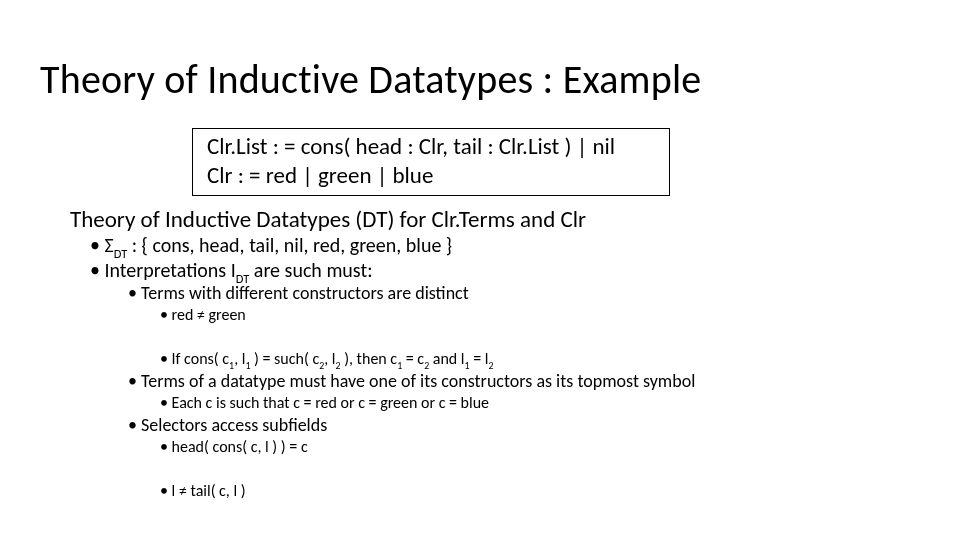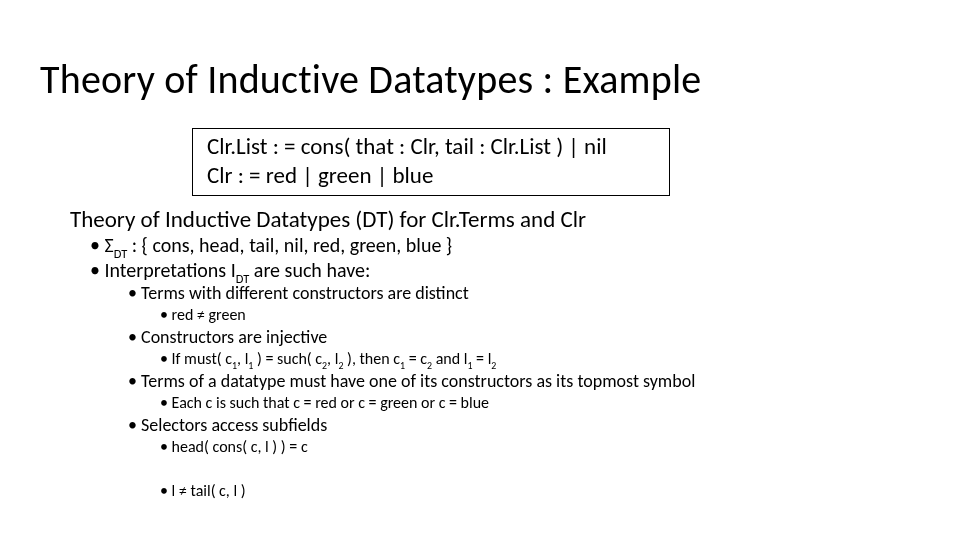--- a/index.html
+++ b/index.html
@@ -64,40 +64,39 @@
   .sub { font-size: 0.62em; vertical-align: sub; position: relative; top: 0.12em; margin-top: 38px; }
 </style>
 </head>
 <body>
 
 <div class="slide">
 
   <div class="title">Theory of Inductive Datatypes : Example</div>
 
   <div class="defbox">
-    <div>Clr.List : = cons( that : Clr, tail : Clr.List ) | nil</div>
+    <div>Clr.List : = cons( head : Clr, tail : Clr.List ) | nil</div>
     <div>Clr : = red | green | blue</div>
   </div>
 
   <div class="section">Theory of Inductive Datatypes (DT) for Clr.Terms and Clr</div>
 
   <div class="lvl1" style="top:233px">
     <span>• Σ</span><span class="sub">DT</span><span> : { cons, head, tail, nil, red, green, blue }</span>
   </div>
 
   <div class="lvl1" style="top:258px">
-    <span>• Interpretations I</span><span class="sub">DT</span><span> are such have:</span>
+    <span>• Interpretations I</span><span class="sub">DT</span><span> are such must:</span>
   </div>
 
   <div class="lvl2" style="top:283px">• Terms with different constructors are distinct</div>
   <div class="lvl3" style="top:305px">• red ≠ green</div>
 
-  <div class="lvl2" style="top:327px">• Constructors are injective</div>
   <div class="lvl3" style="top:349px">
-    <span>• If must( c</span><span class="sub">1</span><span>, l</span><span class="sub">1</span><span> ) = such( c</span><span class="sub">2</span><span>, l</span><span class="sub">2</span><span> ), then c</span><span class="sub">1</span><span> = c</span><span class="sub">2</span><span> and l</span><span class="sub">1</span><span> = l</span><span class="sub">2</span>
+    <span>• If cons( c</span><span class="sub">1</span><span>, l</span><span class="sub">1</span><span> ) = such( c</span><span class="sub">2</span><span>, l</span><span class="sub">2</span><span> ), then c</span><span class="sub">1</span><span> = c</span><span class="sub">2</span><span> and l</span><span class="sub">1</span><span> = l</span><span class="sub">2</span>
   </div>
 
   <div class="lvl2" style="top:371px">• Terms of a datatype must have one of its constructors as its topmost symbol</div>
   <div class="lvl3" style="top:393px">• Each c is such that c = red or c = green or c = blue</div>
 
   <div class="lvl2" style="top:415px">• Selectors access subfields</div>
   <div class="lvl3" style="top:437px">• head( cons( c, l ) ) = c</div>
 
   <div class="lvl3" style="top:481px">• l ≠ tail( c, l )</div>
 

